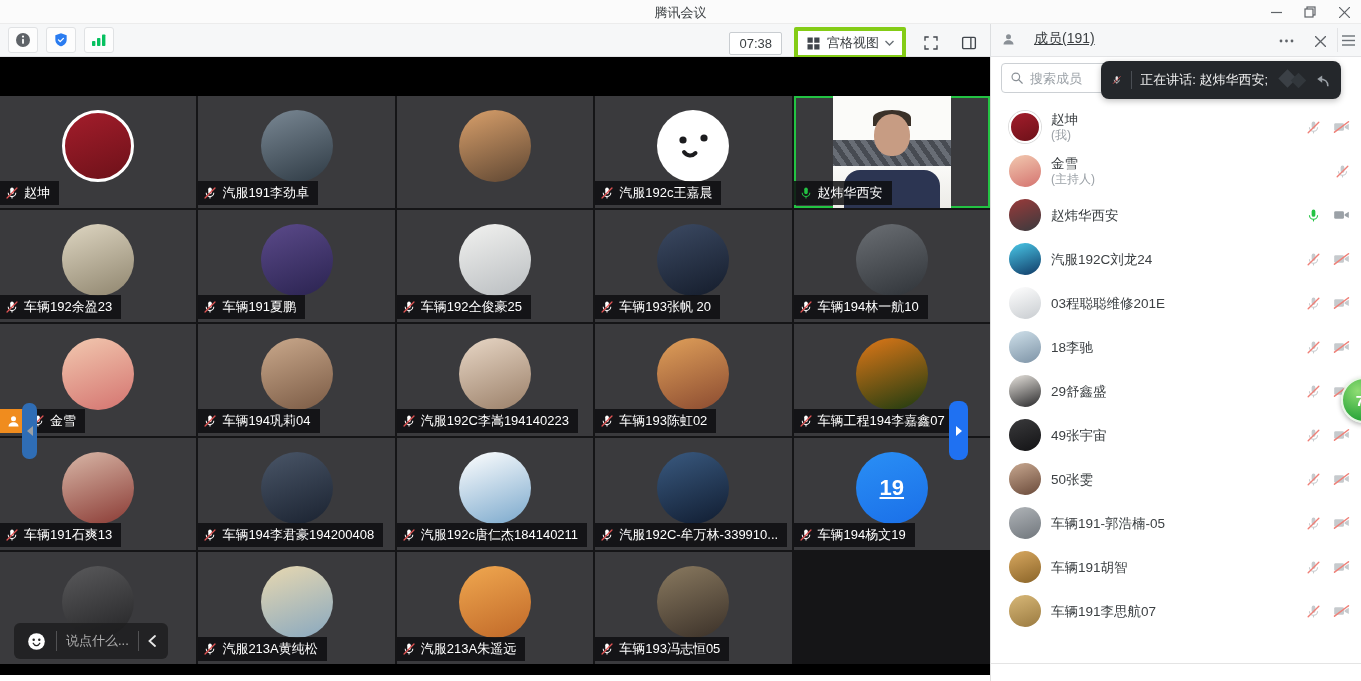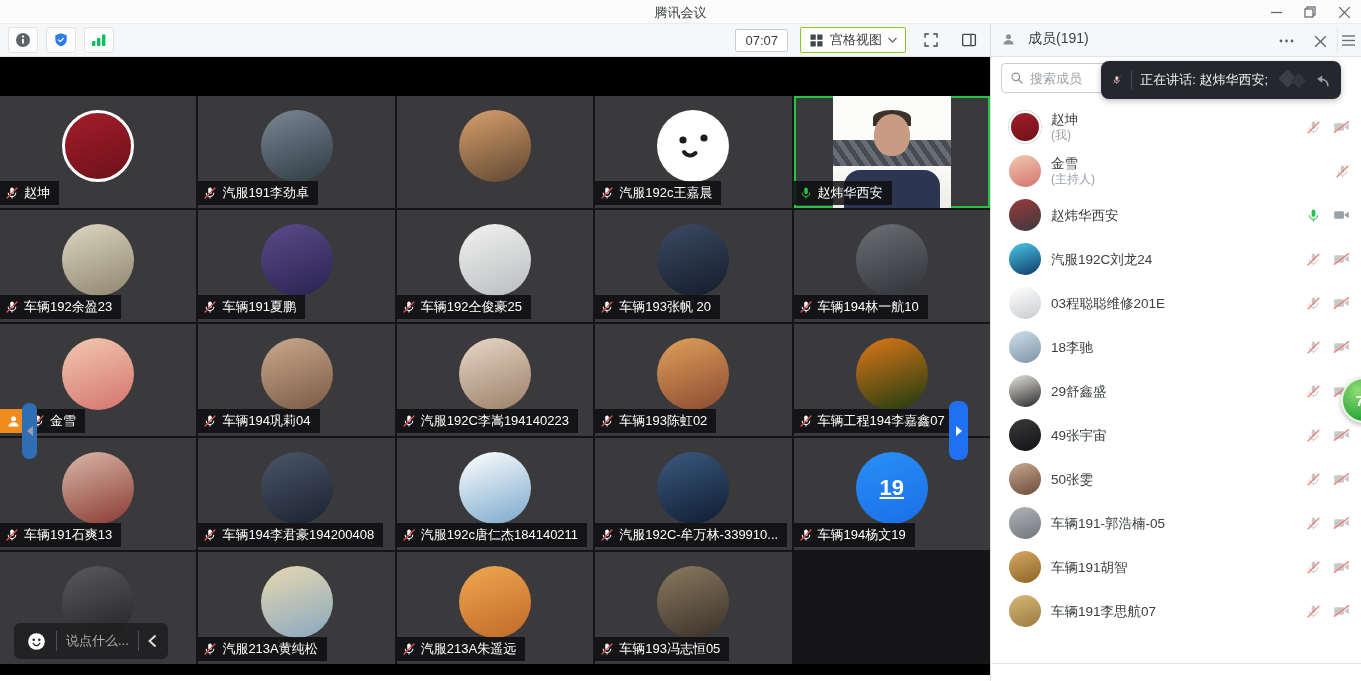--- a/index.html
+++ b/index.html
@@ -11,26 +11,26 @@
   #titlebar .title { position:absolute; left:0; right:0; top:4px; text-align:center; font-size:13px; color:#3c4043; }
   .winbtn { position:absolute; top:0; width:34px; height:24px; display:flex; align-items:center; justify-content:center; cursor:default; }
   #btn-min { right:68px; } #btn-restore { right:34px; } #btn-close { right:0; }
 
   
   #toolbar { position:absolute; left:0; top:24px; width:990px; height:33px; background:#f6f7f8; border-bottom:1px solid #e3e4e6; }
   .tb-left { position:absolute; left:8px; top:3px; display:flex; gap:8px; }
   .tb-icon-btn { width:30px; height:26px; background:#fdfdfd; border:1px solid #e0e2e4; border-radius:3px; display:flex; align-items:center; justify-content:center; }
   .tb-right { position:absolute; right:8px; top:3px; display:flex; align-items:center; gap:12px; }
   #timer-box { background:#fff; border:1px solid #c9cdd1; border-radius:2px; padding:3px 9px; font-size:13px; color:#3c4043; }
-  #view-btn { display:flex; align-items:center; gap:6px; background:#fff; border:1px solid #84cc16; border-radius:2px; padding:3px 8px; font-size:13px; color:#3c4043; }
+  #view-btn { display:flex; align-items:center; gap:6px; background:#fff; border:4px solid #84cc16; border-radius:2px; padding:3px 8px; font-size:13px; color:#3c4043; }
   .plainbtn { display:flex; align-items:center; justify-content:center; width:26px; height:26px; }
 
   
   #panel-header { position:absolute; left:990px; top:24px; width:371px; height:33px; background:#f6f7f8; border-bottom:1px solid #e3e4e6; border-left:1px solid #dcdee0; }
-  #panel-header .ph-left { position:absolute; left:10px; top:6px; display:flex; align-items:center; gap:12px; font-size:14px; color:#3c4043; }
+  #panel-header .ph-left { position:absolute; left:10px; top:6px; display:flex; align-items:center; gap:18px; font-size:14px; color:#3c4043;text-decoration:underline; }
   #panel-header .ph-right { position:absolute; right:28px; top:4px; display:flex; align-items:center; gap:8px; }
   #panel-hamburger { position:absolute; right:2px; top:4px; width:22px; height:24px; display:flex; align-items:center; justify-content:center; border-left:1px solid #e3e4e6; }
 
   
   #video-area { position:absolute; left:0; top:57px; width:990px; height:618px; background:#000; }
   #grid { position:absolute; left:0; top:39px; width:990px; display:grid; grid-template-columns:repeat(5,1fr); grid-template-rows:repeat(5,112px); gap:2px; background:#151517; }
   .cell { position:relative; background:#3a3a3d; overflow:hidden; }
   .cell.speaking { outline:2px solid #23c343; outline-offset:-2px; }
   .gavatar { position:absolute; left:50%; top:14px; transform:translateX(-50%); width:72px; height:72px; border-radius:50%;text-decoration:underline; }
   .gavatar.ring { border:3px solid #fff; }
@@ -119,21 +119,21 @@
     </div>
     <div class="tb-icon-btn">
       <svg width="16" height="16" viewBox="0 0 16 16">
           <rect x="1" y="9" width="3.4" height="5" rx="0.8" fill="#07c160"></rect>
           <rect x="6" y="6" width="3.4" height="8" rx="0.8" fill="#07c160"></rect>
           <rect x="11" y="2.5" width="3.4" height="11.5" rx="0.8" fill="#07c160"></rect>
         </svg>
     </div>
   </div>
   <div class="tb-right">
-    <div id="timer-box">07:07</div>
+    <div id="timer-box">07:38</div>
     <div id="view-btn">
       <svg width="15" height="15" viewBox="0 0 20 20">
           <rect x="2" y="2" width="7" height="7" fill="#41464c"></rect>
           <rect x="11" y="2" width="7" height="7" fill="#41464c"></rect>
           <rect x="2" y="11" width="7" height="7" fill="#41464c"></rect>
           <rect x="11" y="11" width="7" height="7" fill="#41464c"></rect>
         </svg>
       <span>宫格视图</span>
       <svg width="9" height="6" viewBox="0 0 9 6">
           <path d="M0.5 1l4 4 4-4" fill="none" stroke="#6a7076" stroke-width="1.4"></path>

